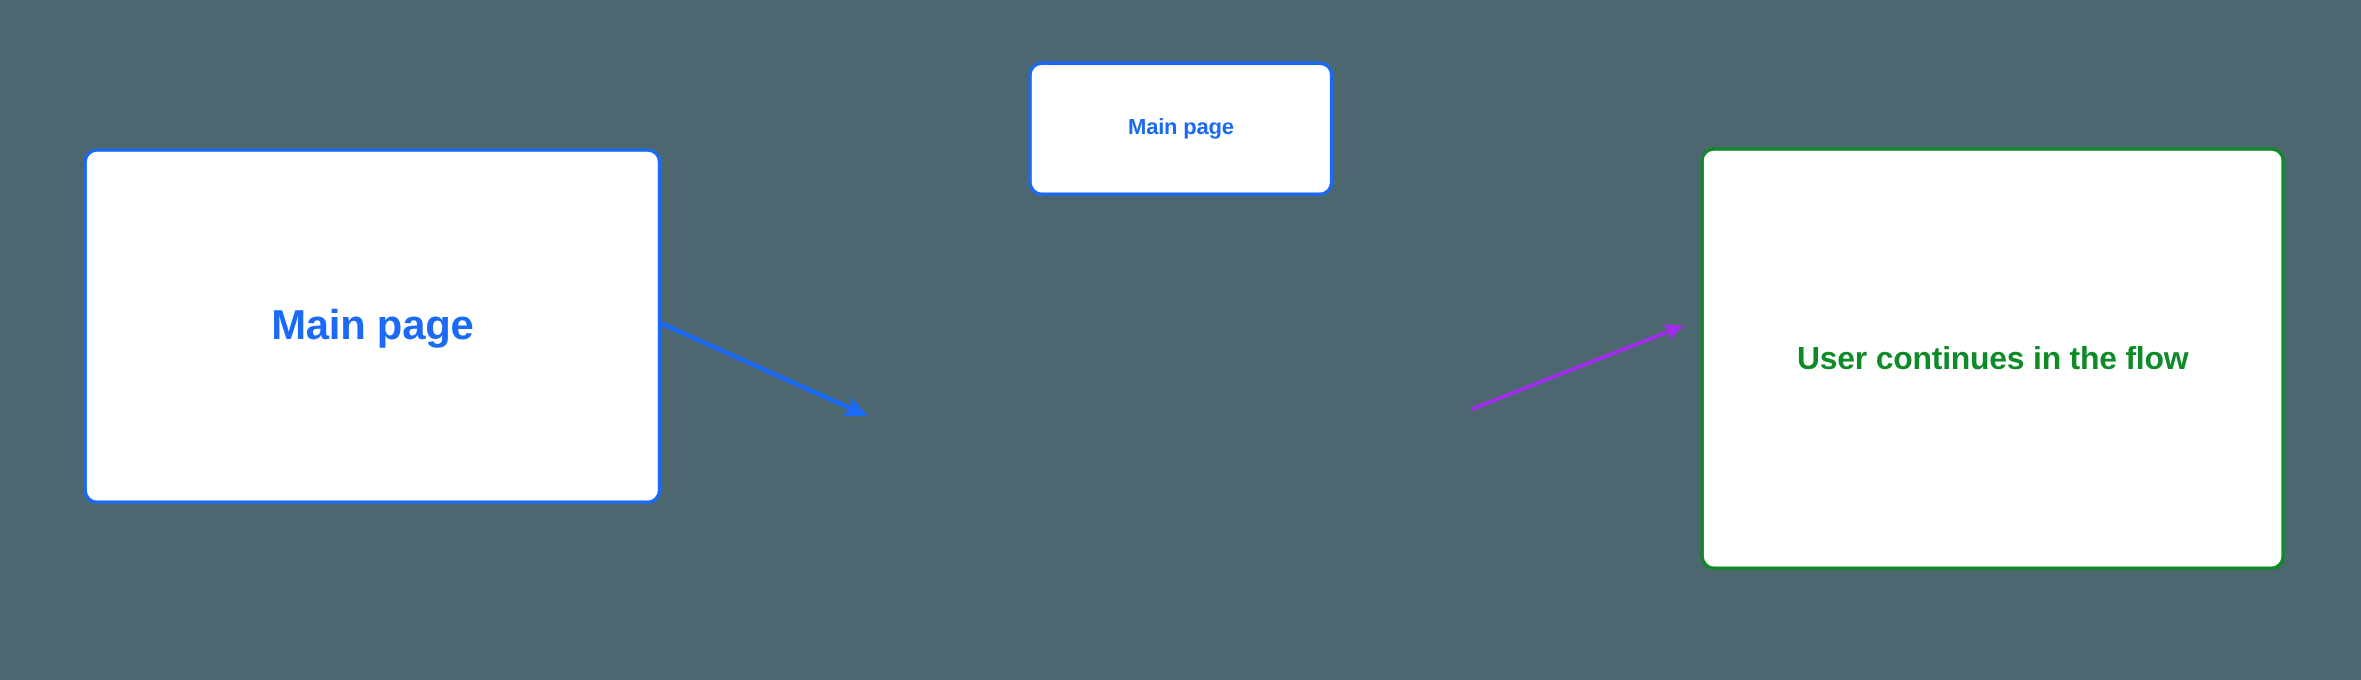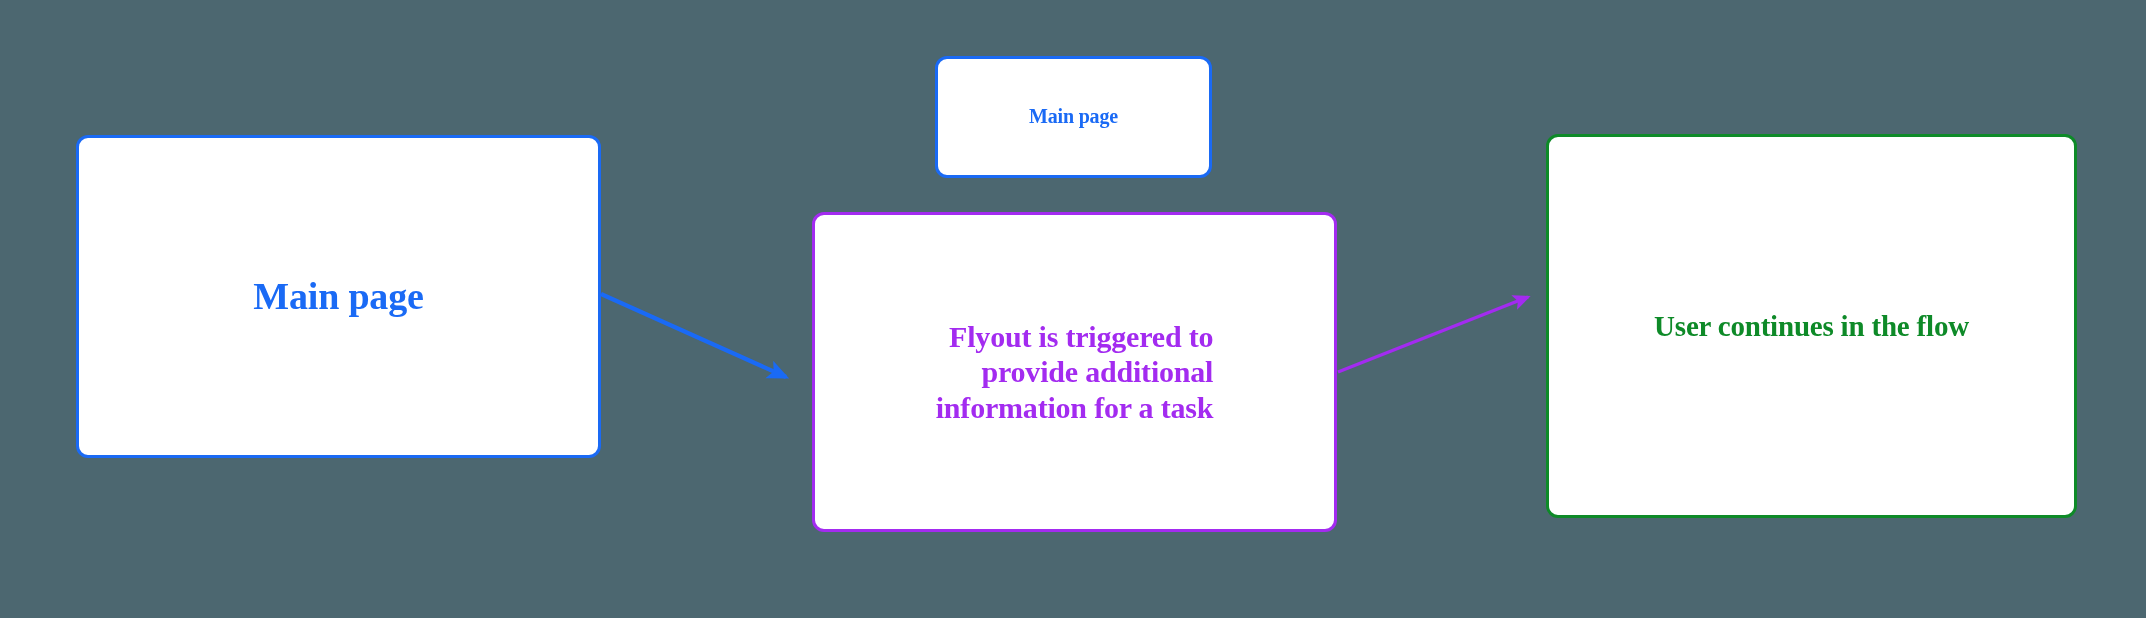--- a/index.html
+++ b/index.html
@@ -23,22 +23,21 @@
   .node {
     position: absolute;
     background: #ffffff;
     border-style: solid;
     border-width: 3px;
     border-radius: 12px;
     box-sizing: border-box;
     display: flex;
     align-items: center;
     justify-content: center;
-    text-align: right;
-    font-family: Liberation Serif, serif;
+    text-align: left;
   }
   .node-label {
     font-weight: bold;
     letter-spacing: -0.2px;
     line-height: 1.18;
     white-space: pre-line;
   }
 
   
   #node-main-page-large {
@@ -123,23 +122,18 @@
   </svg>
 
   <div class="node" id="node-main-page-large">
     <span class="node-label">Main page</span>
   </div>
 
   <div class="node" id="node-main-page-small">
     <span class="node-label">Main page</span>
   </div>
 
-  <div class="node" id="node-flyout">
-    <span class="node-label">Flyout is triggered to
-provide additional
-information for a task</span>
-  </div>
 
   <div class="node" id="node-user-continues">
     <span class="node-label">User continues in the flow</span>
   </div>
 
 </div>
 
 </body></html>

